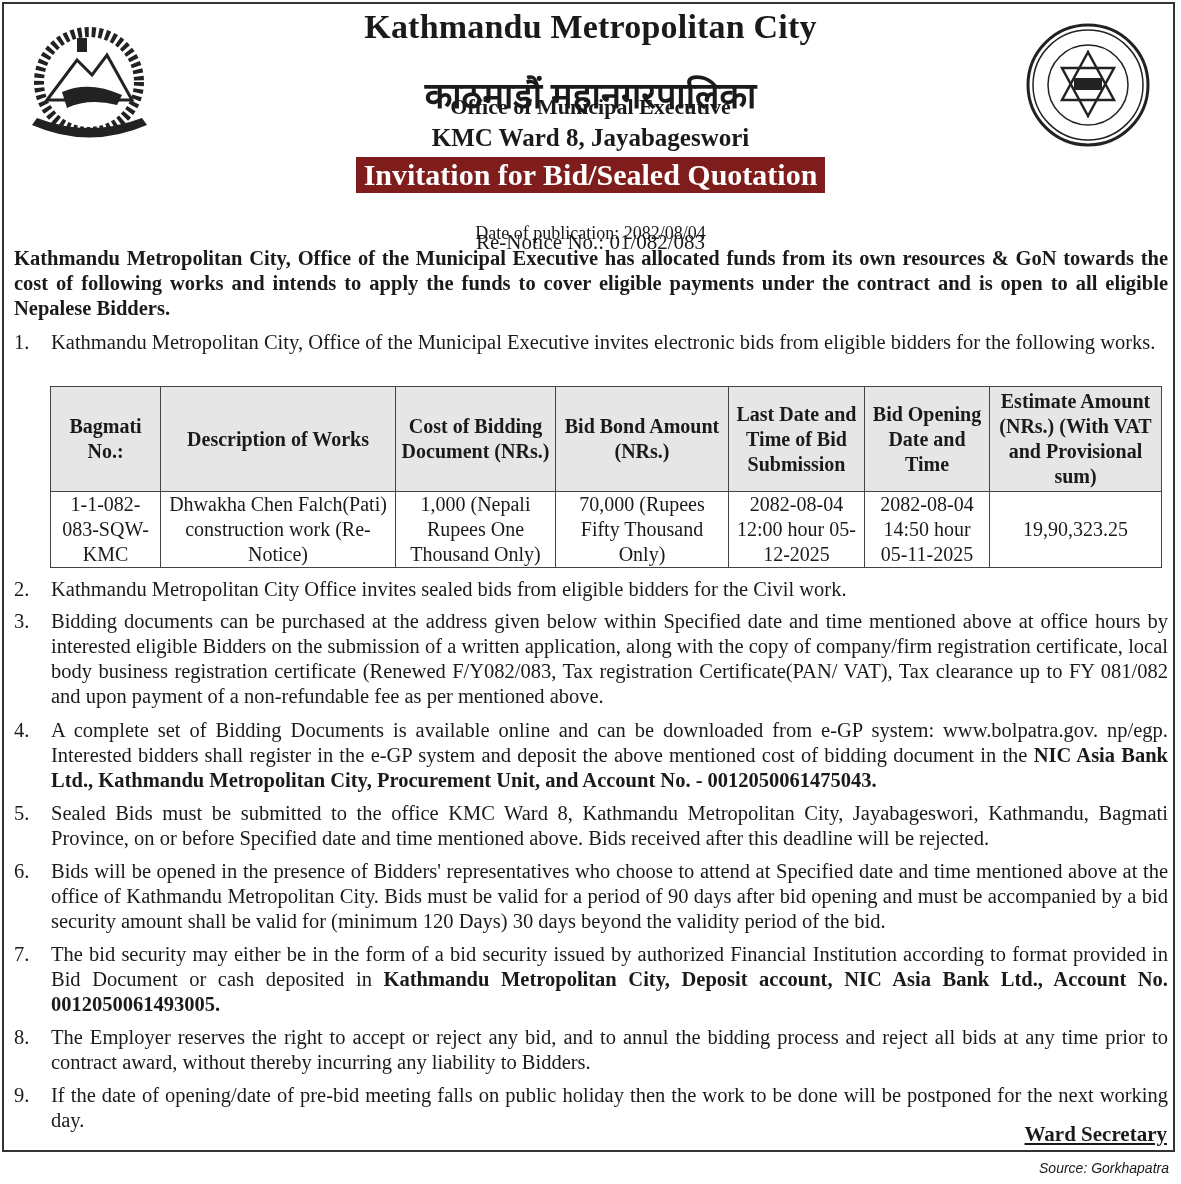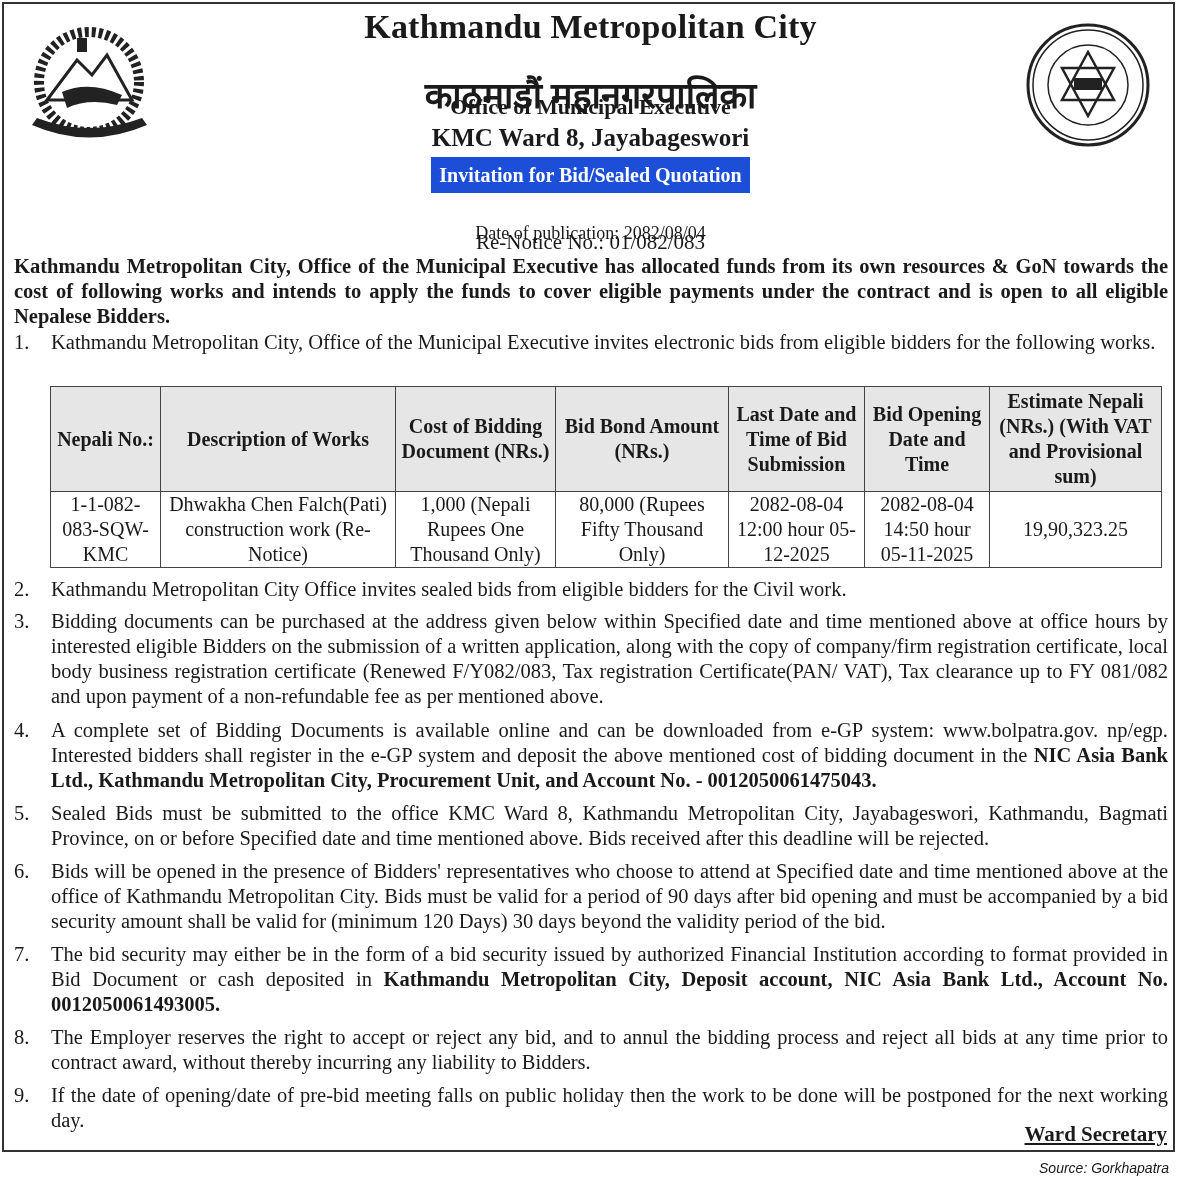--- a/index.html
+++ b/index.html
@@ -6,24 +6,24 @@
   body { width:1181px; height:1184px; position:relative; overflow:hidden; font-family:"Liberation Serif", serif; color:#1a1a1a; }
   .frame { position:absolute; left:2px; top:2px; width:1173px; height:1150px; border:2px solid #333; box-sizing:border-box; }
   .emblem-left { position:absolute; left:22px; top:20px; width:135px; height:130px; }
   .emblem-right { position:absolute; left:1022px; top:20px; width:132px; height:130px; }
   .header { position:absolute; left:0; width:1181px; text-align:center; }
   .title { top:8px; font-size:34px; font-weight:bold; letter-spacing:0.2px; }
   .nepali { top:70px; font-size:36px; font-weight:bold; }
   .office { top:94px; font-size:22px; font-weight:bold; }
   .ward { top:124px; font-size:25px; font-weight:bold; }
   .banner-wrap { top:157px; }
-  .banner { display:inline-block; background:#1d4ed8; color:#fff; font-size:20px; font-weight:bold; padding:0 8px; line-height:36px; }
+  .banner { display:inline-block; background:#7f1d1d; color:#fff; font-size:30px; font-weight:bold; padding:0 8px; line-height:36px; }
   .renotice { top:198px; font-size:21px;margin-top:32px; }
   .pubdate { top:223px; font-size:18px; }
-  .intro { position:absolute; left:14px; top:246px; width:1154px; font-size:20.5px; font-weight:bold; line-height:25px; text-align:justify;margin-top:8px; }
+  .intro { position:absolute; left:14px; top:246px; width:1154px; font-size:20.5px; font-weight:bold; line-height:25px; text-align:justify; }
   .list { position:absolute; left:14px; width:1154px; font-size:20.5px; line-height:25px; }
   .item { display:flex; }
   .num { width:37px; flex:none; }
   .txt { flex:1; text-align:justify; }
   table { position:absolute; left:50px; top:386px; border-collapse:collapse; font-size:20px; line-height:25px; }
   th, td { border:1.5px solid #444; text-align:center; padding:0 3px; }
   th { background:#e6e6e6; font-weight:bold; height:104px; }
   td { height:75px;text-align:center; }
   .sig { position:absolute; right:14px; top:1122px; font-size:21px; font-weight:bold;text-decoration:underline; }
   .source { position:absolute; right:12px; top:1160px; font-family:"Liberation Sans", sans-serif; font-style:italic; font-size:14px; }
@@ -64,33 +64,33 @@
 <div class="list" style="top:330px;">
   <div class="item">
       <span class="num">1.</span>
       <span class="txt">Kathmandu Metropolitan City, Office of the Municipal Executive invites electronic bids from eligible bidders for the following works.</span>
     </div>
 </div>
 
 <table>
   <tbody>
       <tr>
-    <th style="width:103px">Nepali No.:</th>
+    <th style="width:103px">Bagmati No.:</th>
     <th style="width:228px">Description of Works</th>
     <th style="width:153px">Cost of Bidding Document (NRs.)</th>
     <th style="width:166px">Bid Bond Amount (NRs.)</th>
     <th style="width:129px">Last Date and Time of Bid Submission</th>
     <th style="width:118px">Bid Opening Date and Time</th>
-    <th style="width:165px">Estimate Nepali (NRs.) (With VAT and Provisional sum)</th>
+    <th style="width:165px">Estimate Amount (NRs.) (With VAT and Provisional sum)</th>
   </tr>
   <tr>
     <td>1-1-082-083-SQW-KMC</td>
     <td>Dhwakha Chen Falch(Pati) construction work (Re-Notice)</td>
     <td>1,000 (Nepali Rupees One Thousand Only)</td>
-    <td>80,000 (Rupees Fifty Thousand Only)</td>
+    <td>70,000 (Rupees Fifty Thousand Only)</td>
     <td>2082-08-04 12:00 hour 05-12-2025</td>
     <td>2082-08-04 14:50 hour 05-11-2025</td>
     <td>19,90,323.25</td>
   </tr>
 </tbody>
   </table>
 
 <div class="list" style="top:577px;">
   <div class="item">
       <span class="num">2.</span>

